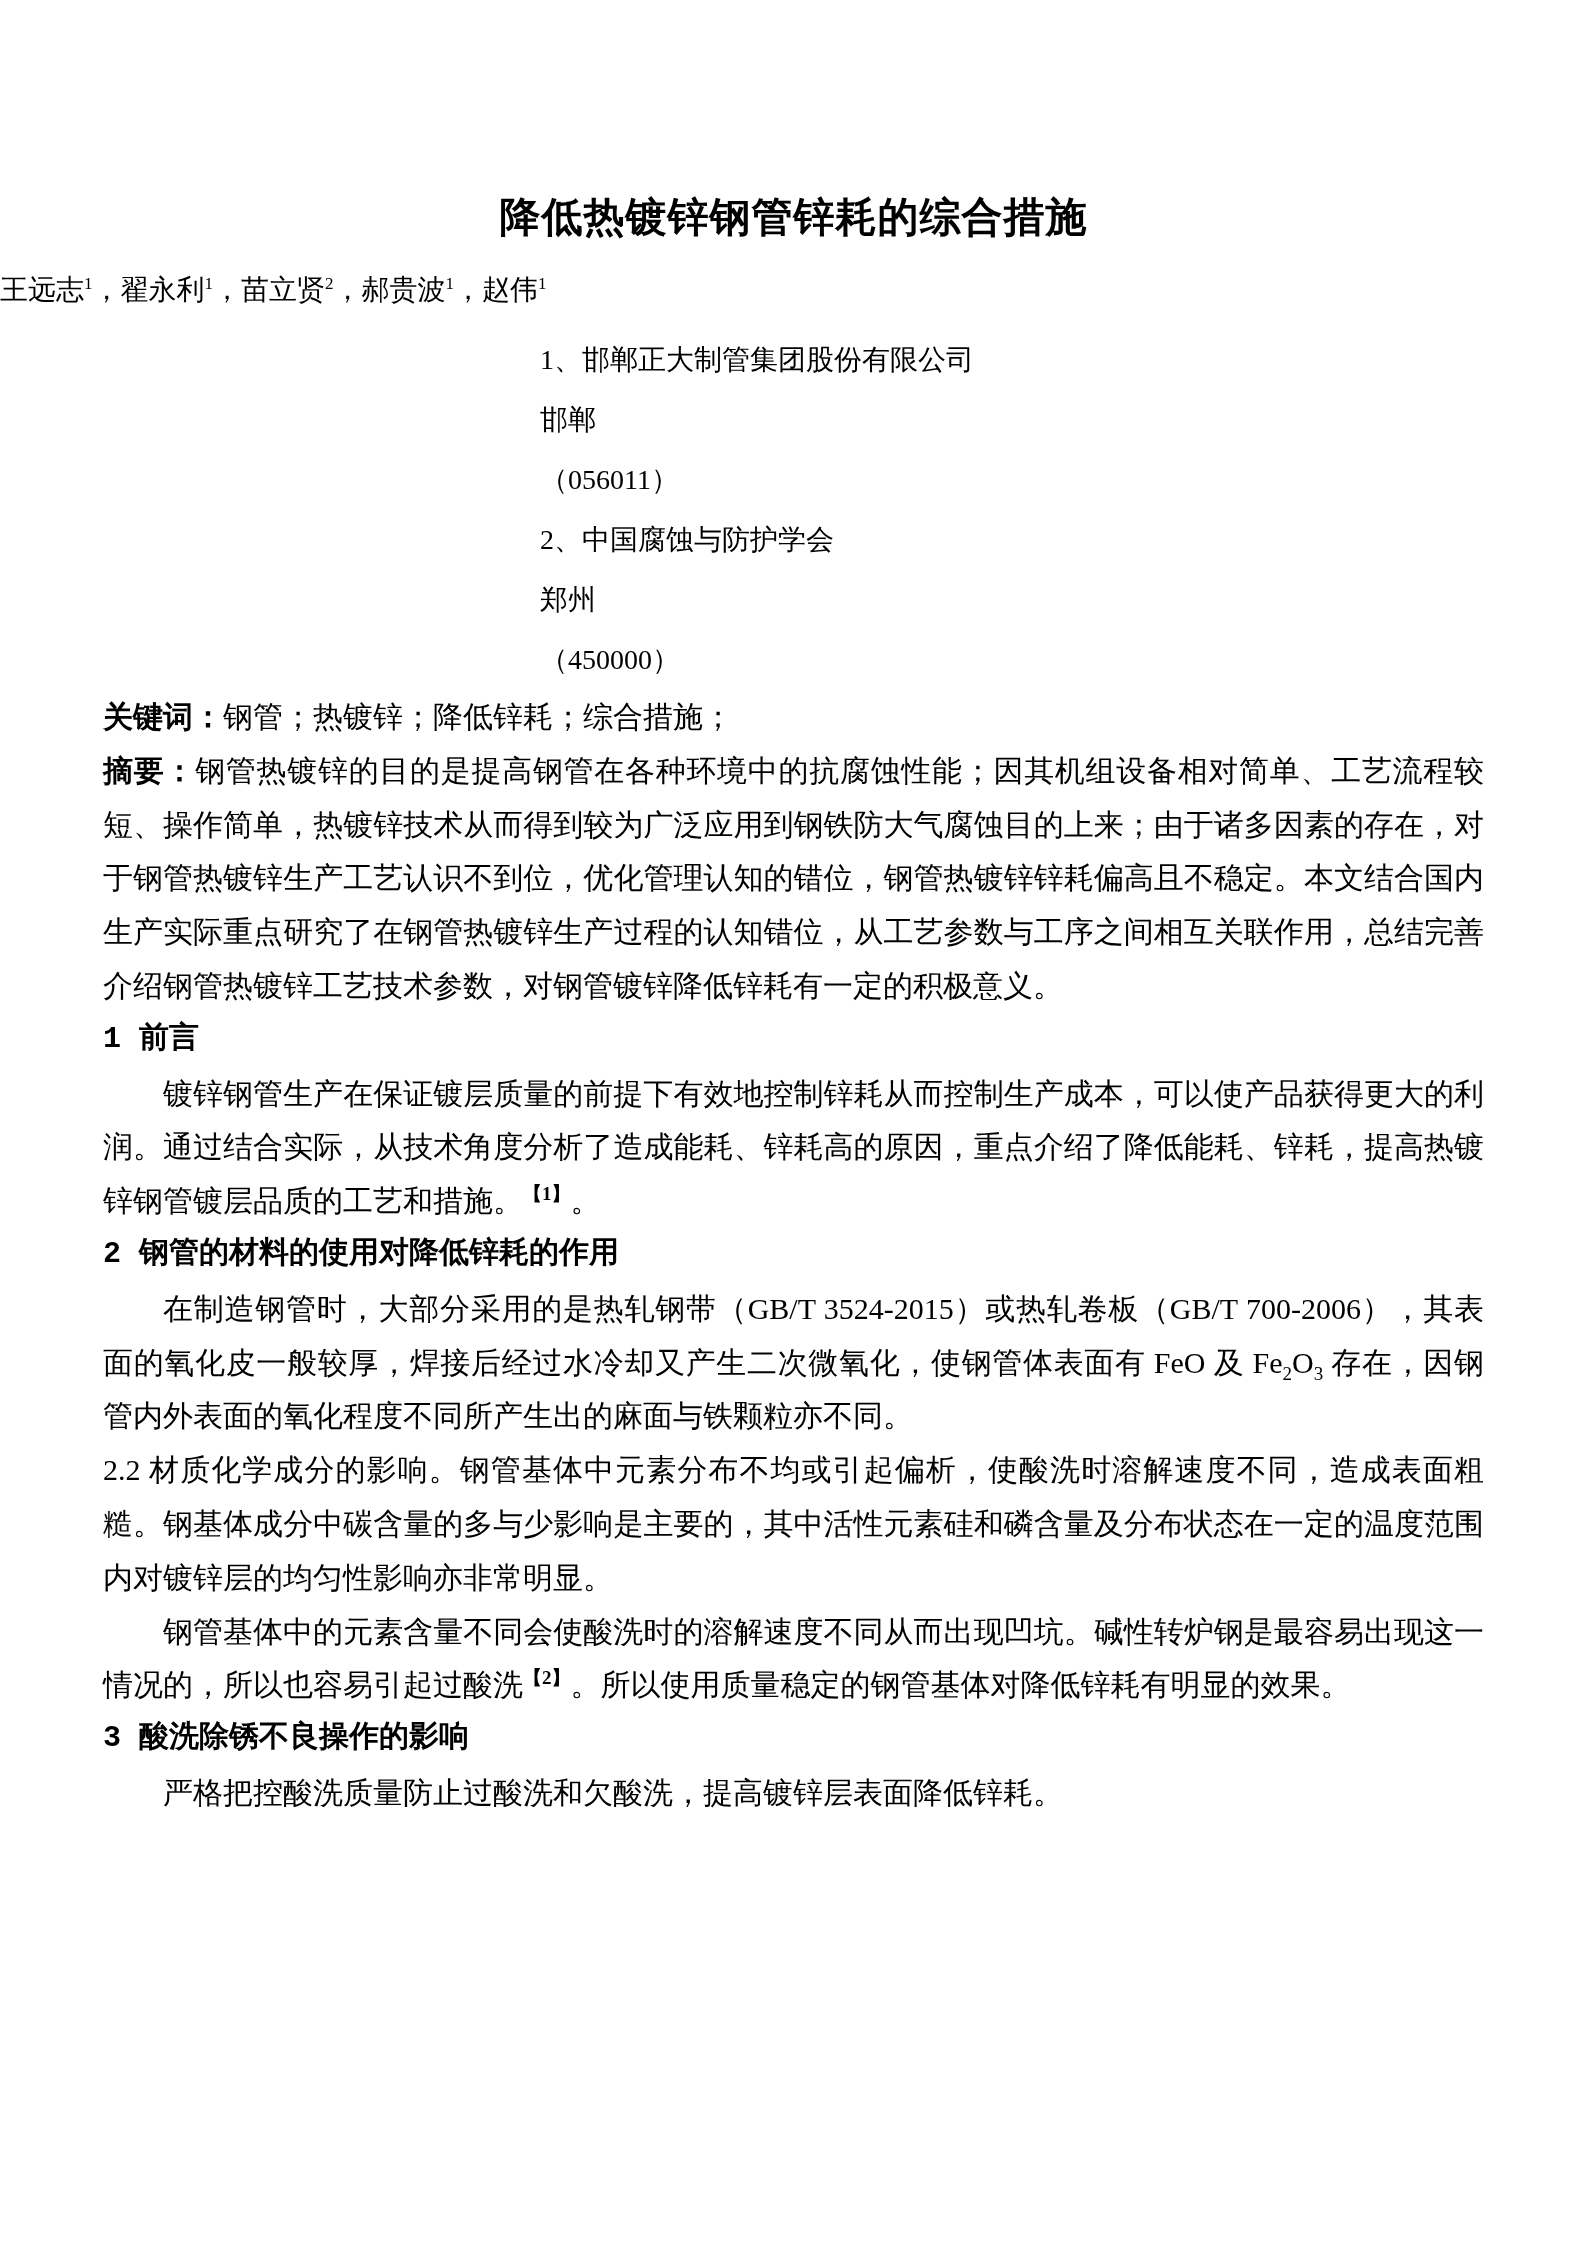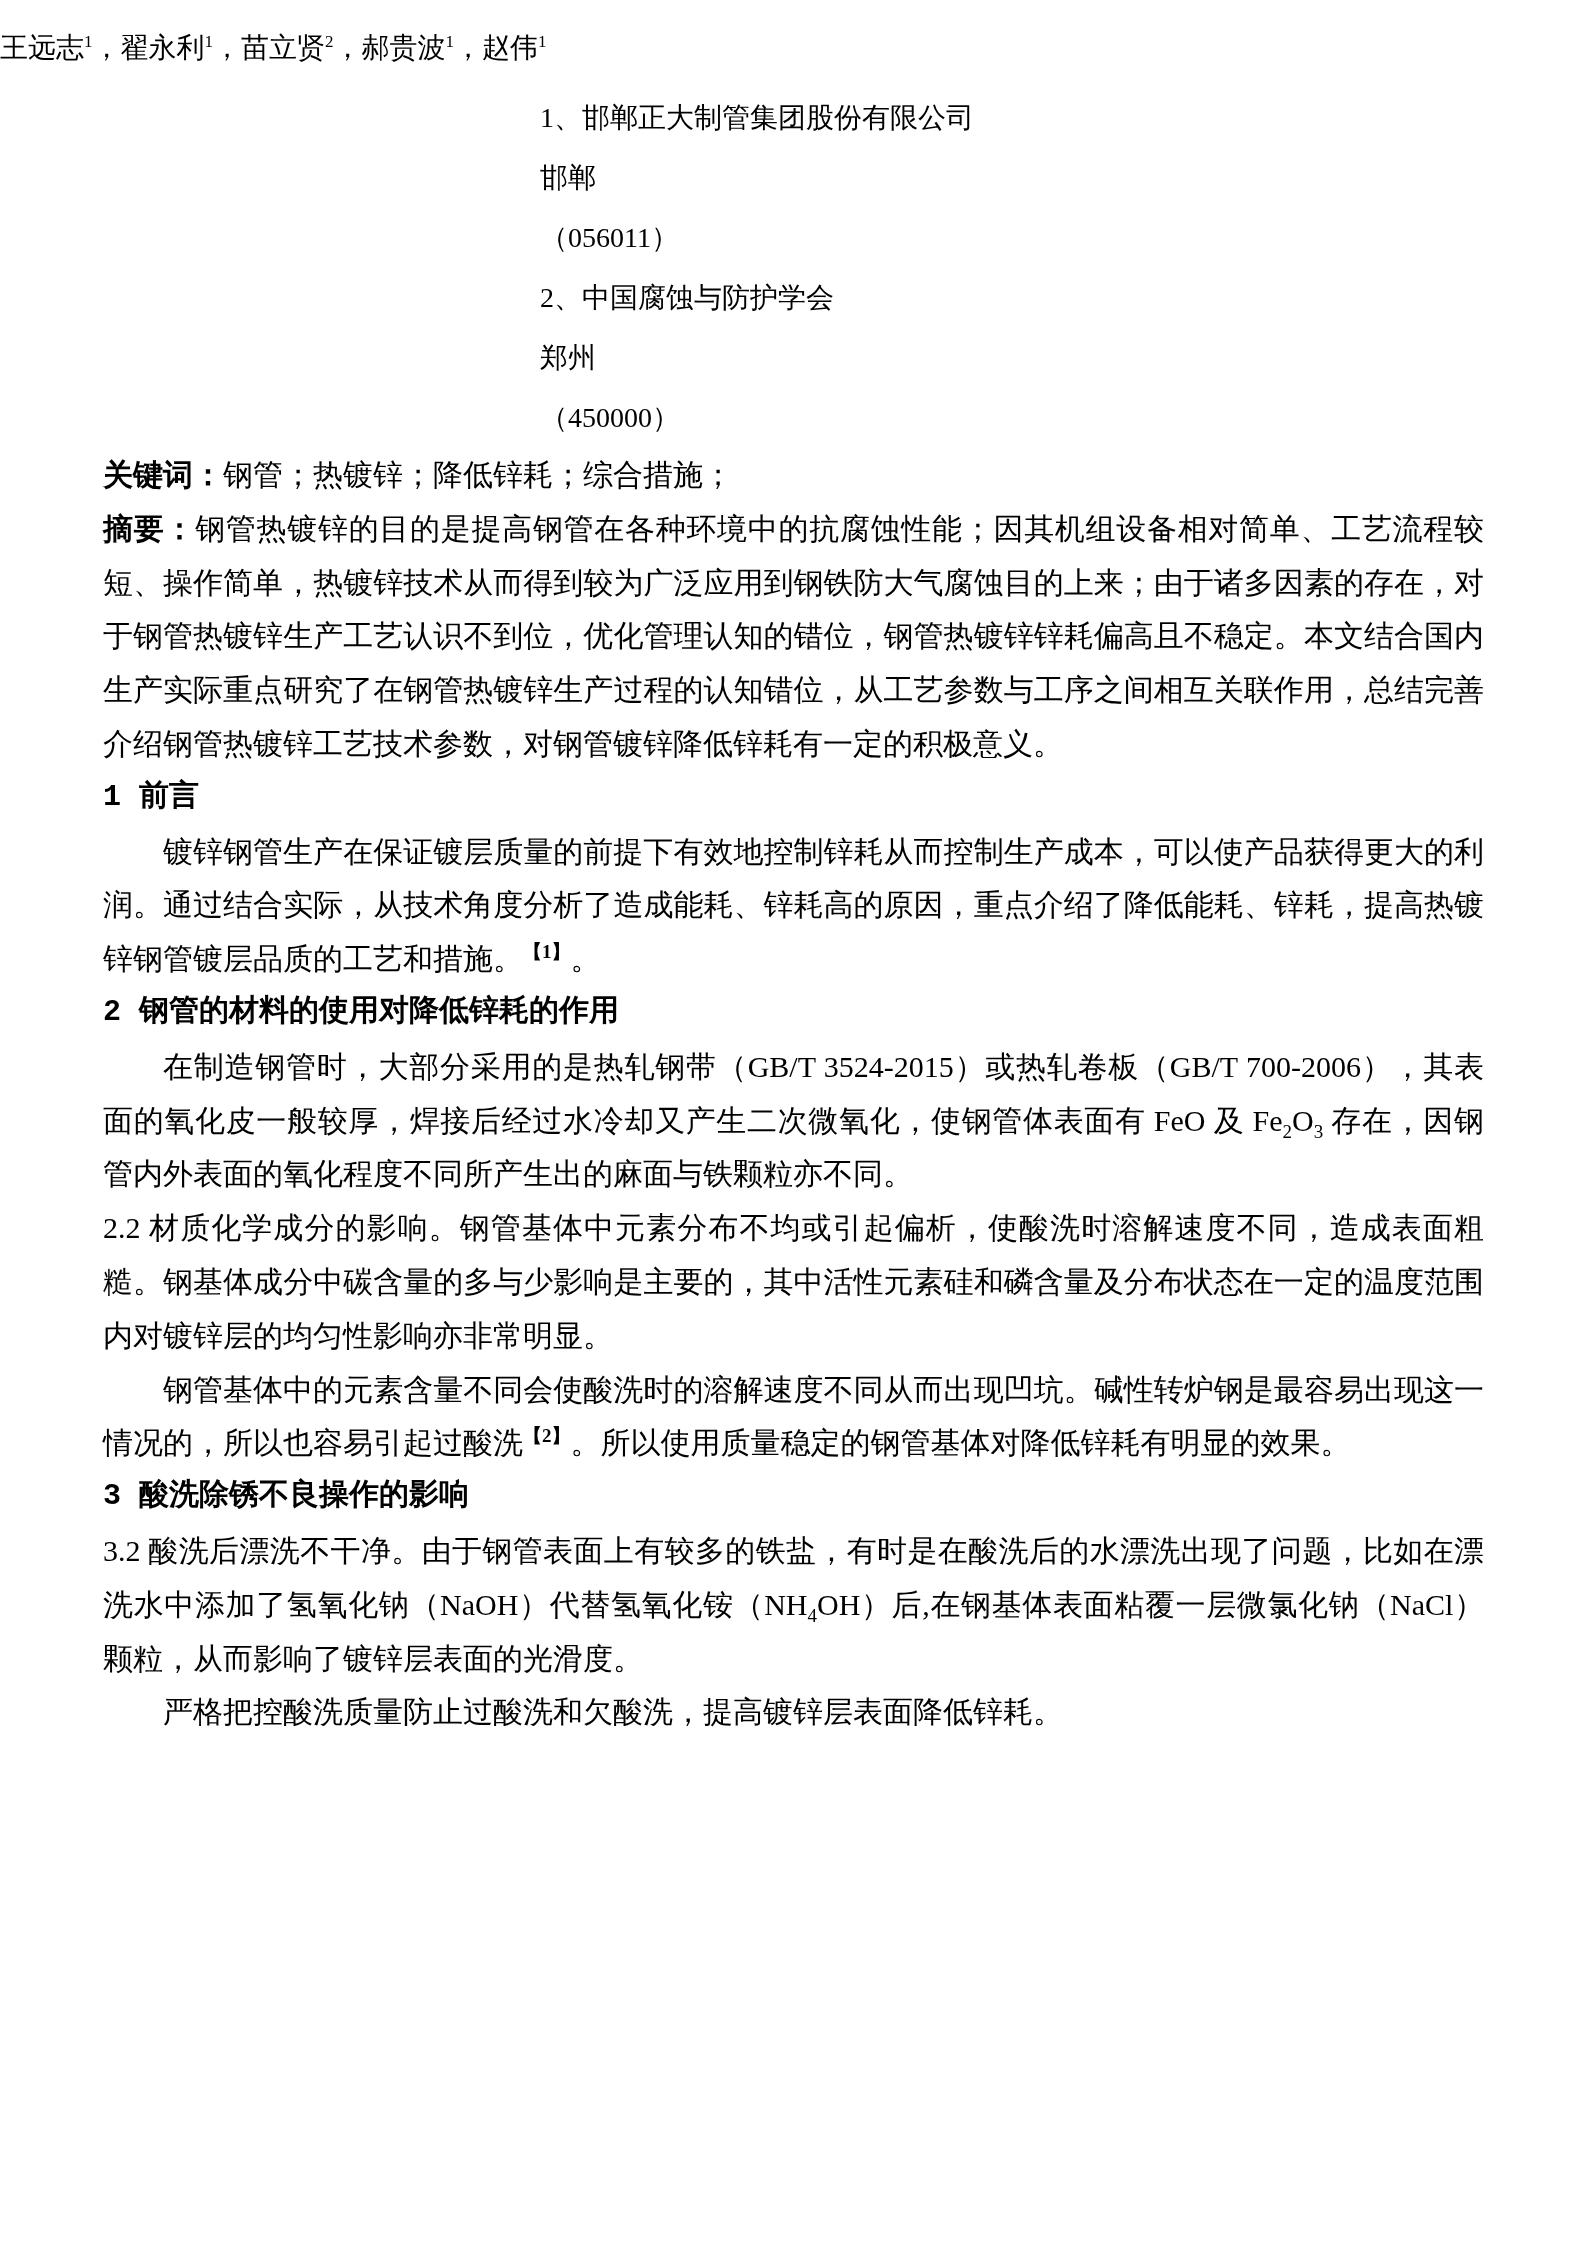--- a/index.html
+++ b/index.html
@@ -43,20 +43,21 @@
   .p-indent{text-indent:60px;}
   .b{font-weight:bold;}
   .sup{font-size:19px;vertical-align:super;line-height:0;}
   .sub{font-size:19px;vertical-align:sub;line-height:0;}
 </style>
 </head>
 <body>
 
 <div class="page">
 
+  <h1 class="title">降低热镀锌钢管锌耗的综合措施</h1>
 
   <div class="authors"><span>王远志</span><span class="sup">1</span><span>，</span><span>翟永利</span><span class="sup">1</span><span>，</span><span>苗立贤</span><span class="sup">2</span><span>，</span><span>郝贵波</span><span class="sup">1</span><span>，</span><span>赵伟</span><span class="sup">1</span></div>
 
   <div class="affils">
     <div class="affil-row">
       <span class="affil-org"><span>1、</span><span>邯郸正大制管集团股份有限公司</span></span>
       <span class="affil-city">邯郸</span>
       <span class="affil-code">（056011）</span>
     </div>
     <div class="affil-row">
@@ -69,17 +70,16 @@
   <div class="body-text" id="body-text">
       <p class="blk p"><span class="b">关键词：</span><span>钢管；热镀锌；降低锌耗；综合措施；</span></p>
       <p class="blk p"><span class="b">摘要：</span><span>钢管热镀锌的目的是提高钢管在各种环境中的抗腐蚀性能；因其机组设备相对简单、工艺流程较短、操作简单，热镀锌技术从而得到较为广泛应用到钢铁防大气腐蚀目的上来；由于诸多因素的存在，对于钢管热镀锌生产工艺认识不到位，优化管理认知的错位，钢管热镀锌锌耗偏高且不稳定。本文结合国内生产实际重点研究了在钢管热镀锌生产过程的认知错位，从工艺参数与工序之间相互关联作用，总结完善介绍钢管热镀锌工艺技术参数，对钢管镀锌降低锌耗有一定的积极意义。</span></p>
       <p class="blk h"><span>1 前言</span></p>
       <p class="blk p-indent"><span>镀锌钢管生产在保证镀层质量的前提下有效地控制锌耗从而控制生产成本，可以使产品获得更大的利润。通过结合实际，从技术角度分析了造成能耗、锌耗高的原因，重点介绍了降低能耗、锌耗，提高热镀锌钢管镀层品质的工艺和措施。</span><span class="b sup">【1】</span><span>。</span></p>
       <p class="blk h"><span>2 钢管的材料的使用对降低锌耗的作用</span></p>
       <p class="blk p-indent"><span>在制造钢管时，大部分采用的是热轧钢带（GB/T 3524-2015）或热轧卷板（GB/T 700-2006），其表面的氧化皮一般较厚，焊接后经过水冷却又产生二次微氧化，使钢管体表面有 FeO 及 Fe</span><span class="sub">2</span><span>O</span><span class="sub">3</span><span> 存在，因钢管内外表面的氧化程度不同所产生出的麻面与铁颗粒亦不同。</span></p>
       <p class="blk p"><span>2.2 材质化学成分的影响。钢管基体中元素分布不均或引起偏析，使酸洗时溶解速度不同，造成表面粗糙。钢基体成分中碳含量的多与少影响是主要的，其中活性元素硅和磷含量及分布状态在一定的温度范围内对镀锌层的均匀性影响亦非常明显。</span></p>
       <p class="blk p-indent"><span>钢管基体中的元素含量不同会使酸洗时的溶解速度不同从而出现凹坑。碱性转炉钢是最容易出现这一情况的，所以也容易引起过酸洗</span><span class="b sup">【2】</span><span>。所以使用质量稳定的钢管基体对降低锌耗有明显的效果。</span></p>
       <p class="blk h"><span>3 酸洗除锈不良操作的影响</span></p>
-      <p class="blk p"><span>3.2 酸洗后漂洗不干净。由于钢管表面上有较多的铁盐，有时是在酸洗后的水漂洗出现了问题，比如在漂洗水中添加了氢氧化钠（NaOH）代替氢氧化铵（NH</span><span class="sub">4</span><span>OH）后,在钢基体表面粘覆一层微氯化钠（NaCl）颗粒，从而影响了镀锌层表面的光滑度。</span></p>
       <p class="blk p-indent"><span>严格把控酸洗质量防止过酸洗和欠酸洗，提高镀锌层表面降低锌耗。</span></p>
     </div>
 
 </div>
 
 </body></html>

